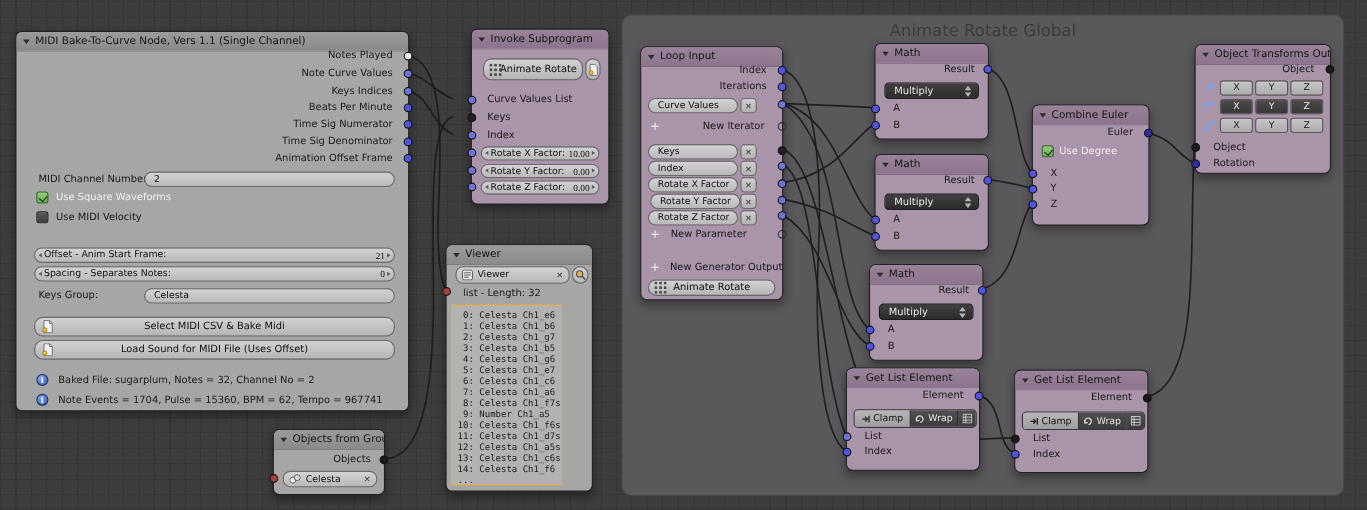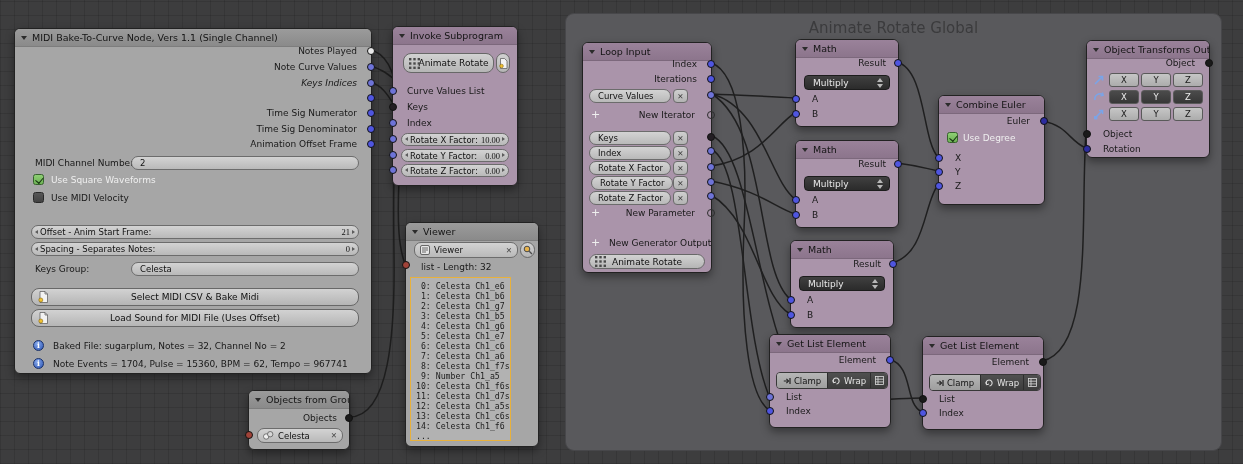--- a/index.html
+++ b/index.html
@@ -83,21 +83,22 @@
     </g>
   </svg>
 
   <div class="node gray" style="left:14px;top:28px;width:356px;height:344px;">
     <div class="hd">
       <span class="tri"></span>
       <span>MIDI Bake-To-Curve Node, Vers 1.1 (Single Channel)</span>
     </div>
     <div class="lbl rlbl" style="right:14px;top:16px;width:200px;">Notes Played</div>
     <div class="lbl rlbl" style="right:14px;top:32px;width:200px;">Note Curve Values</div>
-    <div class="lbl rlbl" style="right:14px;top:48px;width:200px;font-style:italic;">Keys Indices</div>
+    <div class="lbl rlbl" style="right:14px;top:48px;width:200px;">Keys Indices</div>
+    <div class="lbl rlbl" style="right:14px;top:63px;width:200px;">Beats Per Minute</div>
     <div class="lbl rlbl" style="right:14px;top:78px;width:200px;">Time Sig Numerator</div>
     <div class="lbl rlbl" style="right:14px;top:94px;width:200px;">Time Sig Denominator</div>
     <div class="lbl rlbl" style="right:14px;top:109px;width:200px;">Animation Offset Frame</div>
     <span class="sock" style="right:-4px;top:18px;background:#e8e8e8;"></span>
     <span class="sock" style="right:-4px;top:34px;background:#6e73d8;"></span>
     <span class="sock" style="right:-4px;top:50px;background:#6e73d8;"></span>
     <span class="sock" style="right:-4px;top:65px;background:#4f55e0;"></span>
     <span class="sock" style="right:-4px;top:80px;background:#4f55e0;"></span>
     <span class="sock" style="right:-4px;top:96px;background:#4f55e0;"></span>
     <span class="sock" style="right:-4px;top:111px;background:#4f55e0;"></span>
@@ -142,21 +143,21 @@
       </svg>
       <span>Load Sound for MIDI File (Uses Offset)</span>
     </div>
 
     <span class="infoicon" style="left:18px;top:311px;">i</span>
     <div class="lbl" style="left:38px;top:311px;">Baked File: sugarplum, Notes = 32, Channel No = 2</div>
     <span class="infoicon" style="left:18px;top:329px;">i</span>
     <div class="lbl" style="left:38px;top:329px;">Note Events = 1704, Pulse = 15360, BPM = 62, Tempo = 967741</div>
   </div>
 
-  <div class="node purple" style="left:392px;top:26px;width:124px;height:158px;">
+  <div class="node purple" style="left:428px;top:26px;width:124px;height:158px;">
     <div class="hd">
       <span class="tri"></span>
       <span>Invoke Subprogram</span>
     </div>
     <div class="btn" style="left:10px;top:26px;width:91px;height:20px;">
       <svg class="ico" width="11" height="11" viewBox="0 0 11 11" style="position:absolute;left:5px;">
         <g fill="#4a4a4a">
             <rect x="0" y="0" width="2.4" height="2.4"></rect>
             <rect x="4.3" y="0" width="2.4" height="2.4"></rect>
             <rect x="8.6" y="0" width="2.4" height="2.4"></rect>
@@ -304,21 +305,21 @@
     <div class="xbtn" style="left:90px;top:133px;width:15px;height:14px;">✕</div>
     <span class="sock" style="right:-4px;top:135px;background:#6e73d8;"></span>
 
     <div class="pill" style="left:6px;top:148px;width:82px;height:14px;">
         <span>Rotate Z Factor</span>
       </div>
     <div class="xbtn" style="left:90px;top:148px;width:15px;height:14px;">✕</div>
     <span class="sock" style="right:-4px;top:149px;background:#6e73d8;"></span>
 
     <div class="lbl" style="left:8px;top:164px;color:#efefef;font-size:11px;height:12px;line-height:11px;">+</div>
-    <div class="lbl rlbl" style="right:16px;top:164px;width:90px;">New Parameter</div>
+    <div class="lbl rlbl" style="right:32px;top:164px;width:90px;">New Parameter</div>
     <span class="sock open" style="right:-4px;top:166px;"></span>
 
     <div class="lbl" style="left:8px;top:194px;color:#efefef;font-size:11px;height:12px;line-height:11px;">+</div>
     <div class="lbl" style="left:26px;top:194px;">New Generator Output</div>
 
     <div class="btn" style="left:6px;top:211px;width:116px;height:15px;justify-content:flex-start;padding-left:22px;">
       <svg class="ico" width="11" height="11" viewBox="0 0 11 11" style="position:absolute;left:5px;">
         <g fill="#4a4a4a">
             <rect x="0" y="0" width="2.4" height="2.4"></rect>
             <rect x="4.3" y="0" width="2.4" height="2.4"></rect>

